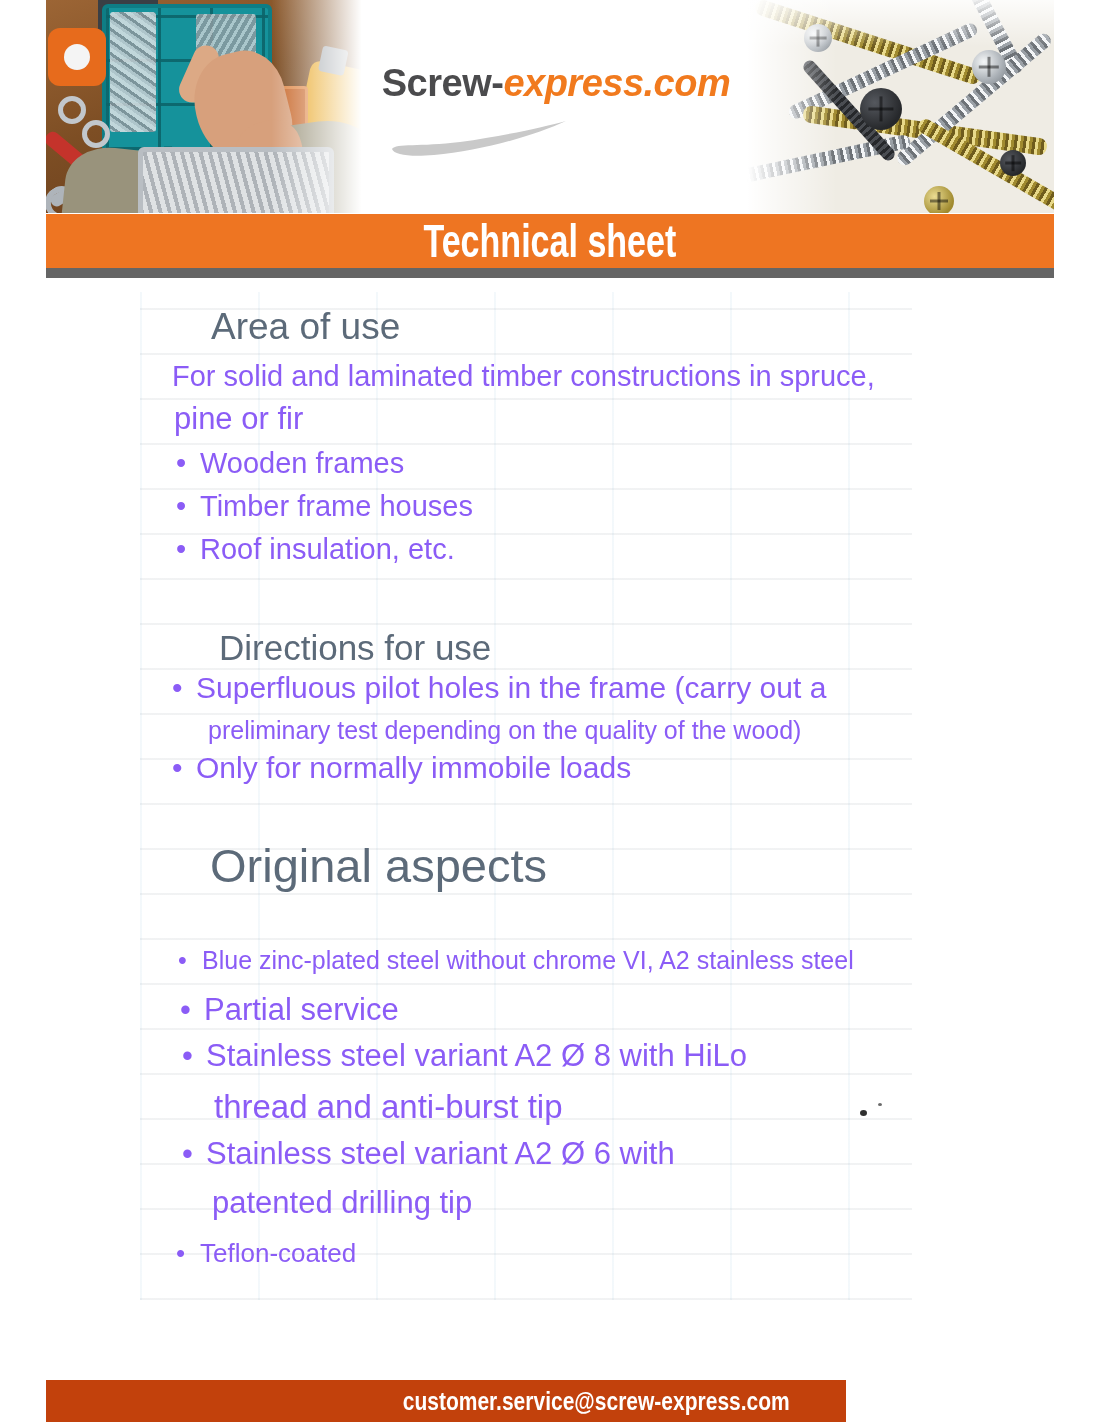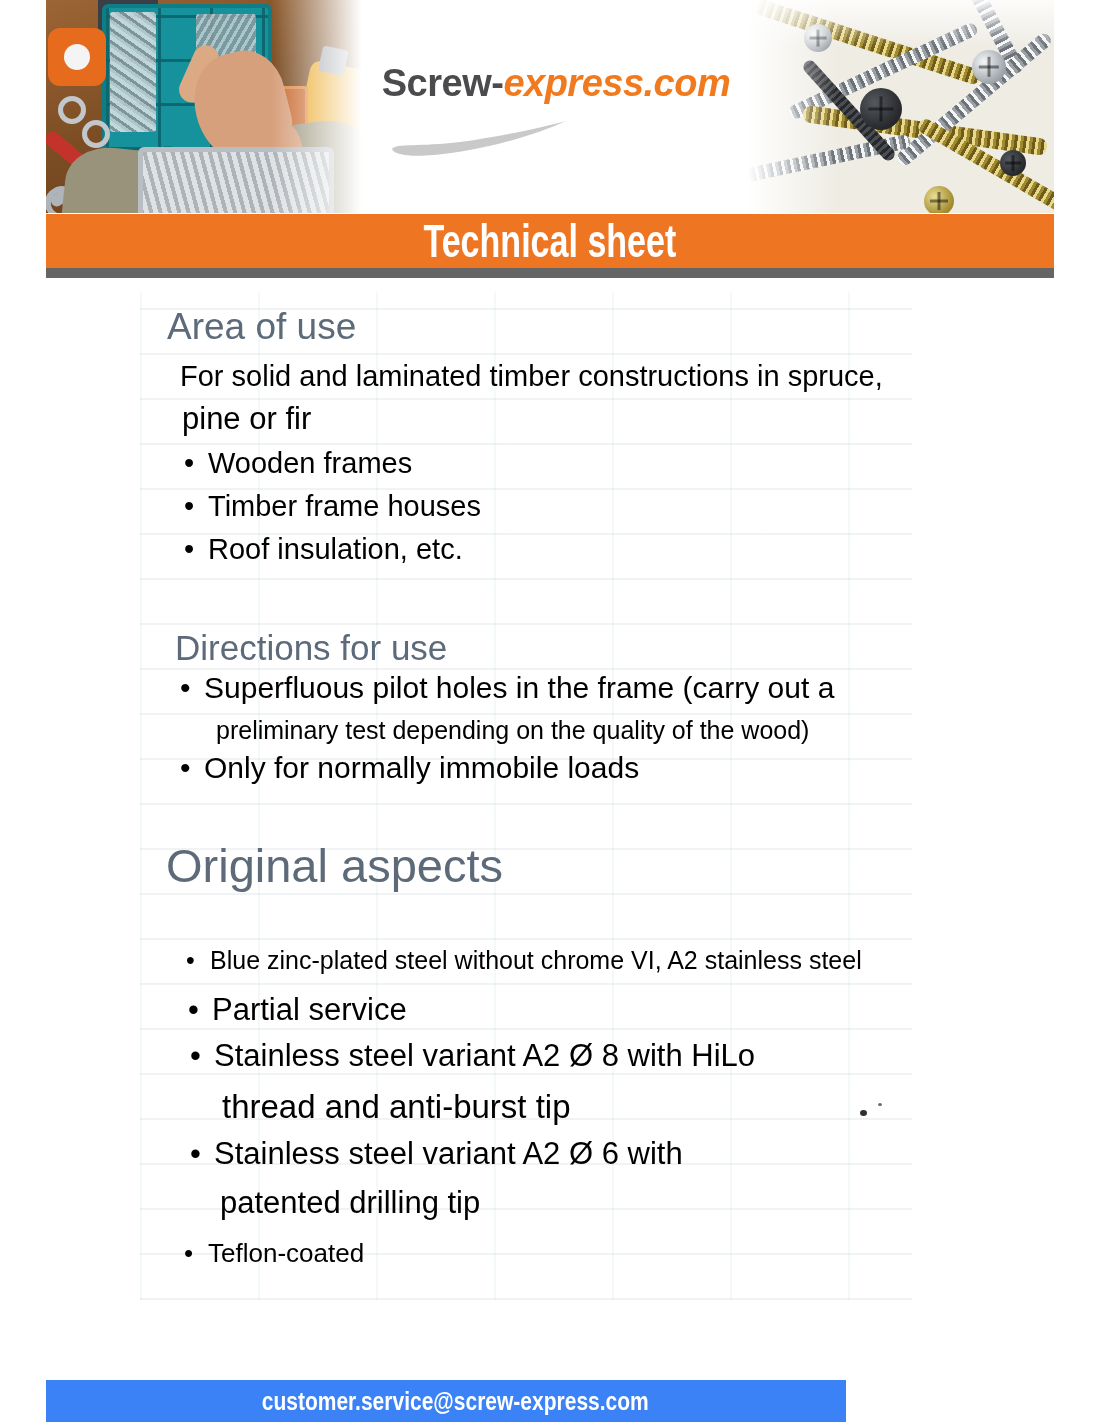--- a/index.html
+++ b/index.html
@@ -66,22 +66,22 @@
   .banner-title{color:#ffffff;font-weight:700;font-size:46px;letter-spacing:0px;transform:scaleX(.74);white-space:nowrap;}
   .banner-shadow{position:absolute;left:46px;top:268px;width:1008px;height:10px;background:#656565;}
 
   
   .scan-texture{position:absolute;left:140px;top:292px;width:772px;height:1008px;pointer-events:none;
     background-image:
       repeating-linear-gradient(0deg,rgba(120,132,142,.10) 0 2px,rgba(0,0,0,0) 2px 45px),
       repeating-linear-gradient(90deg,rgba(90,160,200,.07) 0 2px,rgba(0,0,0,0) 2px 118px);}
 
   
-  .txt{position:absolute;color:#000000;white-space:nowrap;margin-left:8px;}
-  .heading{position:absolute;color:#5c6a79;white-space:nowrap;}
+  .txt{position:absolute;color:#8b5cf6;white-space:nowrap;}
+  .heading{position:absolute;color:#5c6a79;white-space:nowrap;margin-left:44px;}
   .bullet{padding-left:24px;}
   .bullet::before{content:"\2022";position:absolute;left:0;top:0;}
   #h-area{left:167px;top:306px;font-size:37px;}
   #area-l1{left:172px;top:360px;font-size:29px;}
   #area-l2{left:174px;top:401px;font-size:31px;}
   #area-b1{left:176px;top:447px;font-size:29px;}
   #area-b2{left:176px;top:490px;font-size:29px;}
   #area-b3{left:176px;top:533px;font-size:29px;}
   #h-dir{left:175px;top:628px;font-size:35px;}
   #dir-b1a{left:172px;top:671px;font-size:30px;}
@@ -94,21 +94,21 @@
   #orig-b4a{left:182px;top:1038px;font-size:31px;}
   #orig-b4b{left:214px;top:1088px;font-size:33px;}
   #orig-b5a{left:182px;top:1136px;font-size:31px;}
   #orig-b5b{left:212px;top:1185px;font-size:31px;}
   #orig-b6{left:176px;top:1238px;font-size:26px;}
   .speck{position:absolute;border-radius:50%;}
   #speck1{left:860px;top:1110px;width:7px;height:6px;background:#2f2f2f;}
   #speck2{left:878px;top:1103px;width:4px;height:3px;background:#6a6a6a;}
 
   
-  .footer-bar{position:absolute;left:46px;top:1380px;width:800px;height:42px;background:#3b82f6;display:flex;align-items:center;justify-content:center;}
+  .footer-bar{position:absolute;left:46px;top:1380px;width:800px;height:42px;background:#c2410c;display:flex;align-items:center;justify-content:flex-end;}
   .footer-email{color:#ffffff;font-weight:700;font-size:25px;margin-right:56px;transform:scaleX(.84);transform-origin:right center;white-space:nowrap;}
 </style>
 </head>
 <body>
 
 <div class="page">
 
   <div class="photo photo-left">
     <div class="pl-sanding"></div>
     <div class="pl-tealbox"></div>

